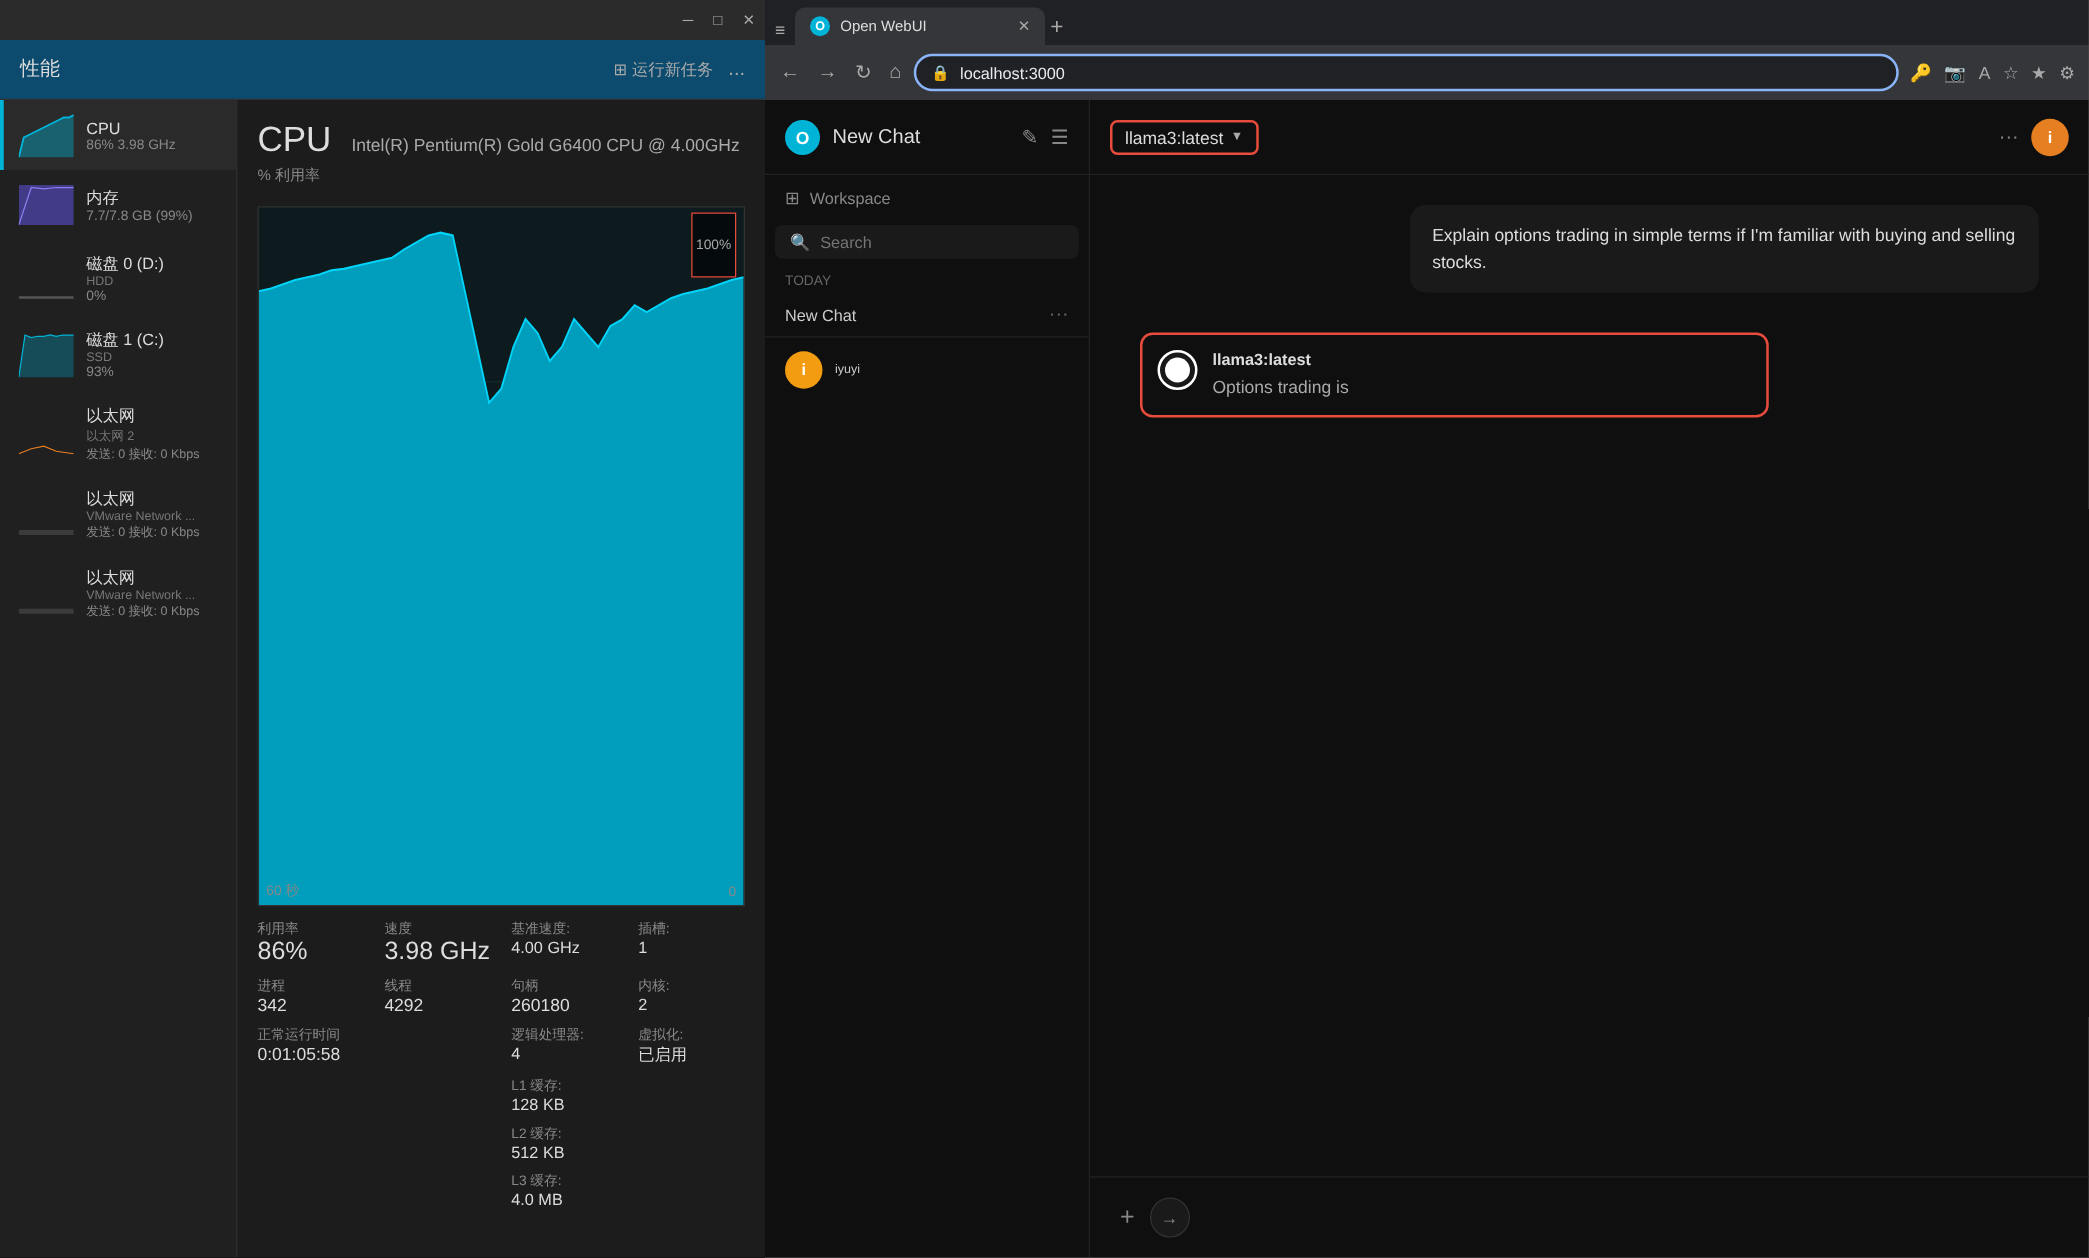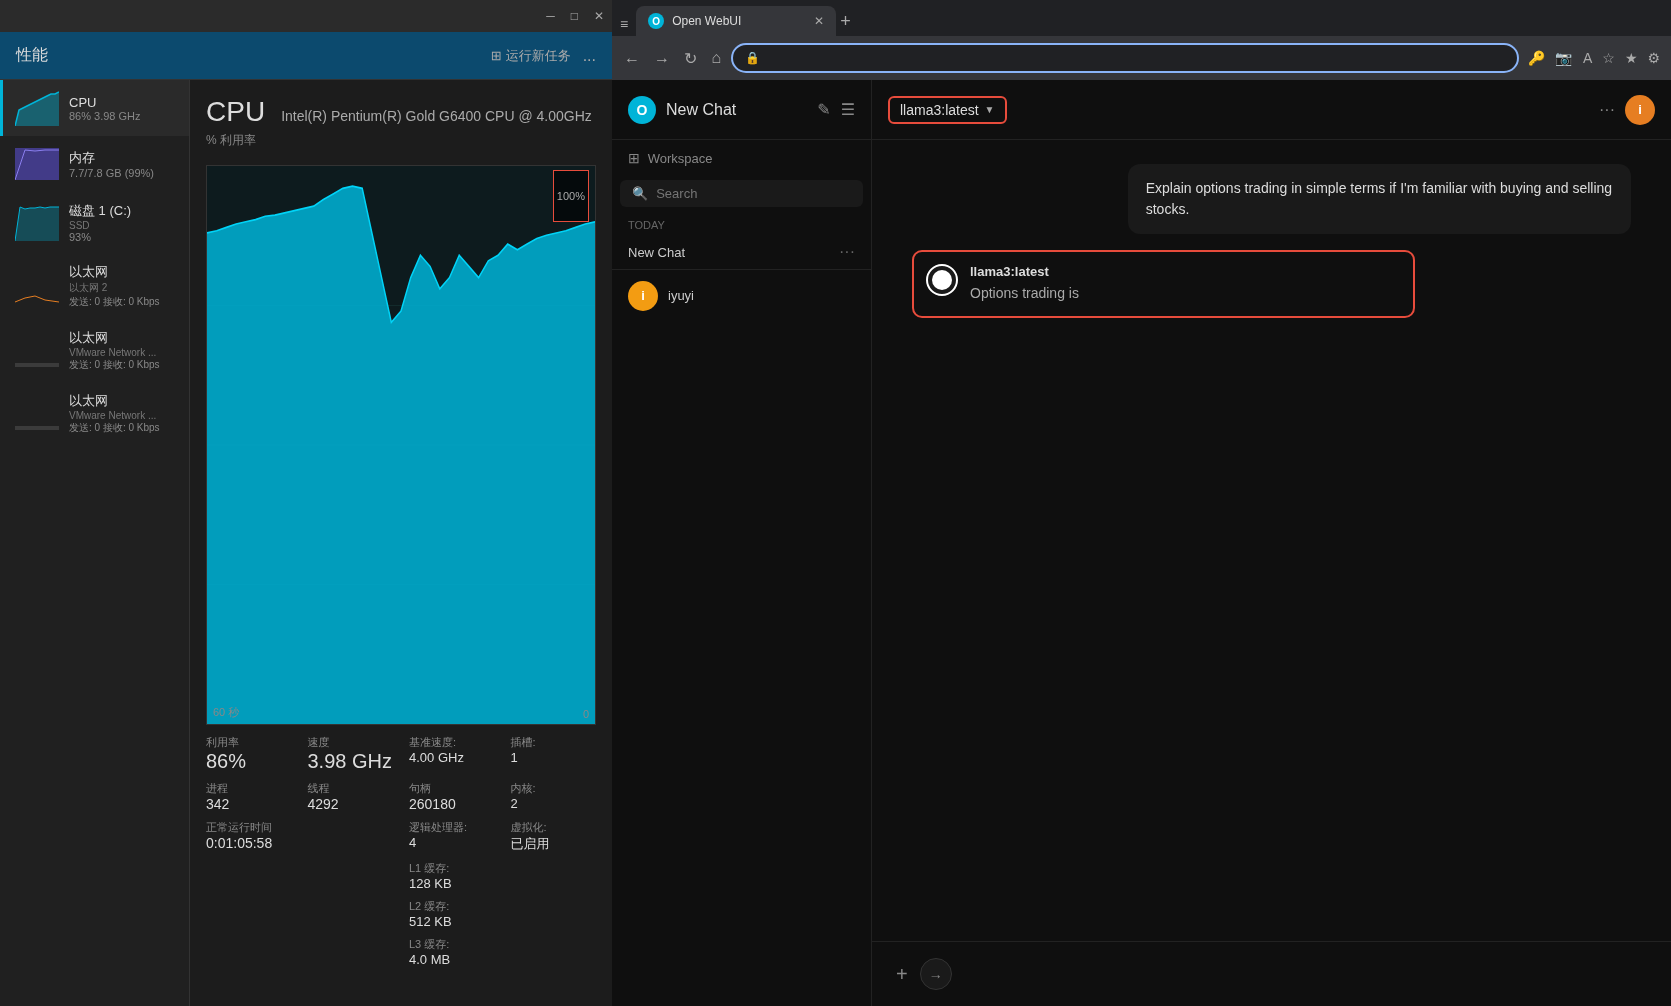--- a/index.html
+++ b/index.html
@@ -504,21 +504,21 @@
       font-size: 13px;
       font-weight: bold;
     }
 
     #webui-chat-messages {
       flex: 1;
       padding: 24px 40px;
       overflow-y: auto;
       display: flex;
       flex-direction: column;
-      gap: 16px;
+      gap: 32px;
     }
 
     #user-message-bubble {
       background: #1a1a1a;
       border-radius: 12px;
       padding: 14px 18px;
       max-width: 70%;
       align-self: flex-end;
     }
     #user-message-text {
@@ -617,21 +617,21 @@
       border-radius: 50%;
       background: #f39c12;
       display: flex;
       align-items: center;
       justify-content: center;
       color: #fff;
       font-size: 13px;
       font-weight: bold;
     }
     #webui-username {
-      font-size: 13px;
+      font-size: 10px;
       color: #ccc;
     }
 
     
     #cpu-svg {
       width: 100%;
       height: 100%;
       display: block;
     }
 
@@ -685,20 +685,32 @@
             <rect x="0" y="2" width="44" height="32" fill="#5a4fcf" opacity="0.6"></rect>
             <polyline points="0,34 10,4 20,5 30,4 44,4" fill="none" stroke="#8a7fef" stroke-width="1"></polyline>
           </svg>
         </div>
         <div class="tm-item-info">
           <span class="tm-item-name">内存</span>
           <span class="tm-item-value">7.7/7.8 GB (99%)</span>
         </div>
       </div>
 
+      <div class="tm-sidebar-item">
+        <div class="tm-item-icon">
+          <svg width="44" height="36" viewBox="0 0 44 36">
+            <rect x="0" y="32" width="44" height="2" fill="#555"></rect>
+          </svg>
+        </div>
+        <div class="tm-item-info">
+          <span class="tm-item-name">磁盘 0 (D:)</span>
+          <span class="tm-item-sub" style="font-size:10px;color:#777">HDD</span>
+          <span class="tm-item-value">0%</span>
+        </div>
+      </div>
 
       <div class="tm-sidebar-item">
         <div class="tm-item-icon">
           <svg width="44" height="36" viewBox="0 0 44 36">
             <polyline points="0,36 5,2 10,4 15,3 20,3 25,2 30,3 35,2 44,2" fill="none" stroke="#00b4d8" stroke-width="1"></polyline>
             <polygon points="0,36 5,2 10,4 15,3 20,3 25,2 30,3 35,2 44,2 44,36" fill="#00b4d8" opacity="0.3"></polygon>
           </svg>
         </div>
         <div class="tm-item-info">
           <span class="tm-item-name">磁盘 1 (C:)</span>
@@ -908,20 +920,21 @@
       <span id="browser-tab-new">+</span>
     </div>
 
     <div id="browser-toolbar">
       <span class="browser-nav-btn">←</span>
       <span class="browser-nav-btn">→</span>
       <span class="browser-nav-btn">↻</span>
       <span class="browser-nav-btn">⌂</span>
       <div id="address-bar">
         <span id="address-bar-lock">🔒</span>
+        <span id="address-bar-url">localhost:3000</span>
       </div>
       <div id="browser-toolbar-icons">
         <span class="toolbar-icon">🔑</span>
         <span class="toolbar-icon">📷</span>
         <span class="toolbar-icon">A</span>
         <span class="toolbar-icon">☆</span>
         <span class="toolbar-icon">★</span>
         <span class="toolbar-icon">⚙</span>
       </div>
     </div>

